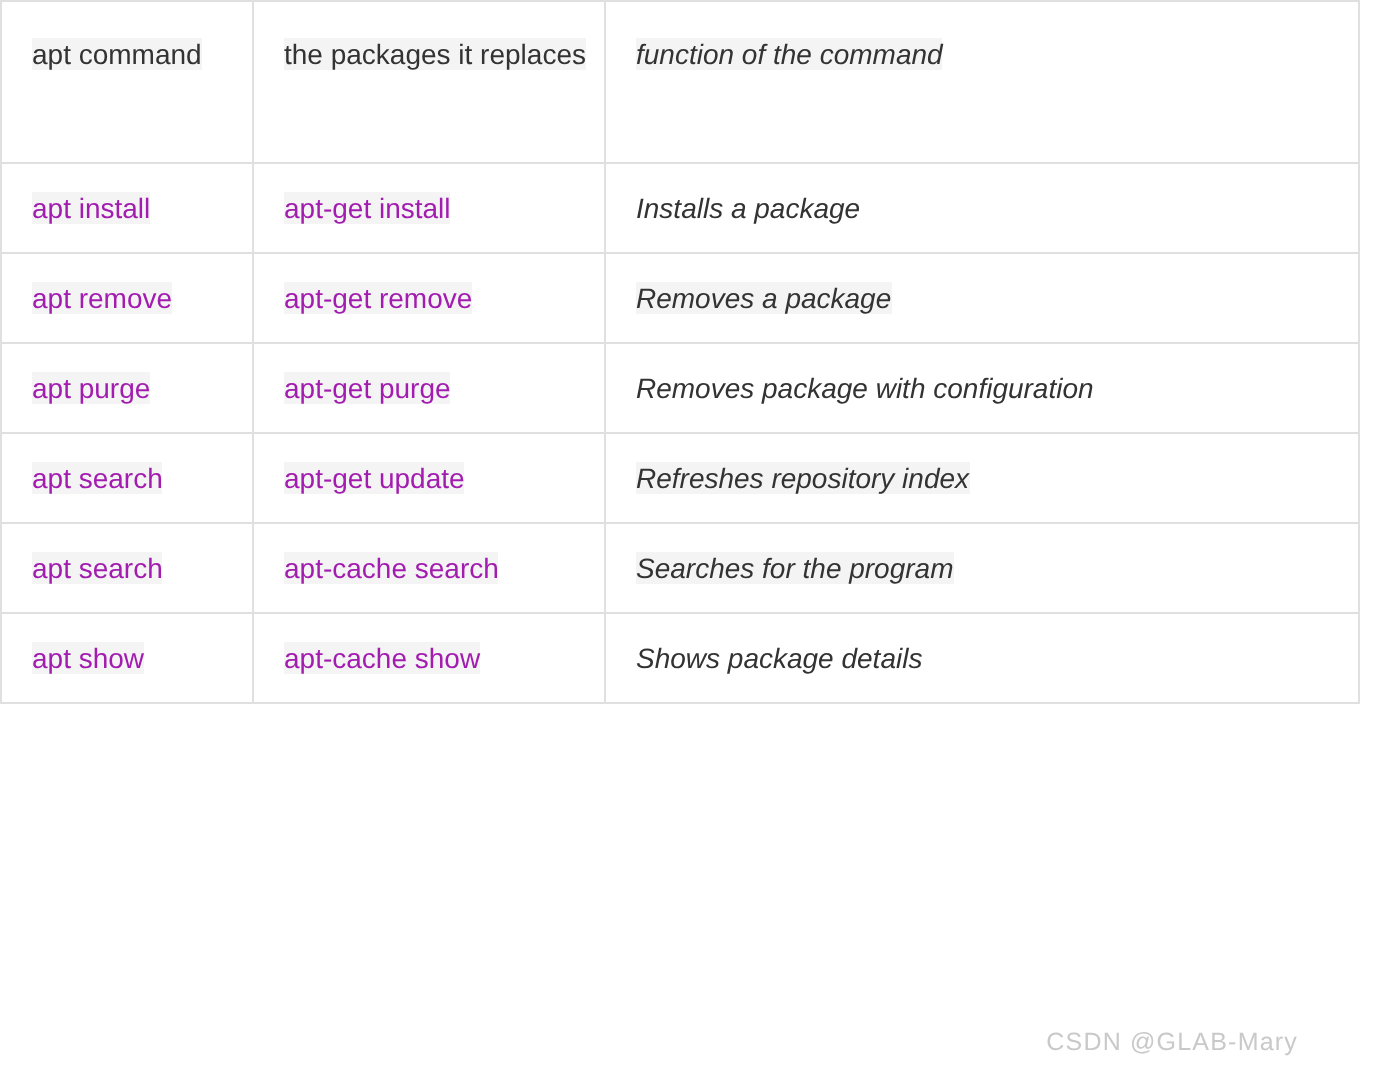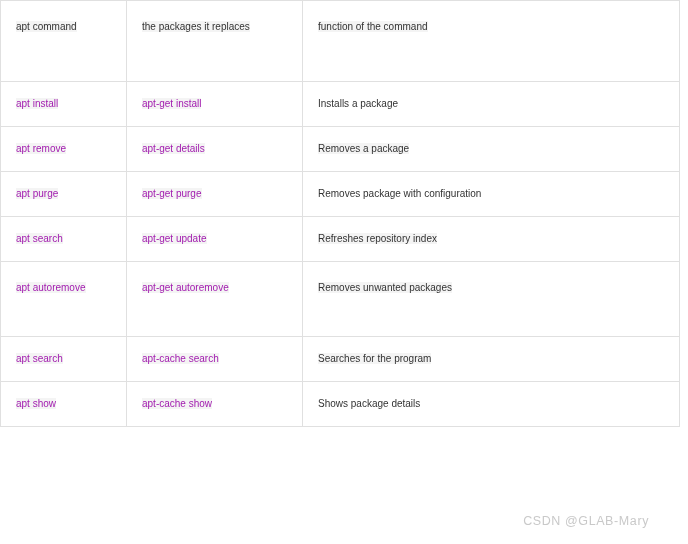--- a/index.html
+++ b/index.html
@@ -33,21 +33,21 @@
 
   table.apt-table col.c1 { width: 126px; }
   table.apt-table col.c2 { width: 176px; }
   table.apt-table col.c3 { width: 377px; }
 
   table.apt-table td {
     border-right: 1px solid #e0e0e0;
     border-bottom: 1px solid #e0e0e0;
     padding: 13px 0 13px 15px;
     vertical-align: top;
-    font-size: 10px;
+    font-size: 14px;
     line-height: 26px;
     font-weight: 400;
     color: #333333;
     box-sizing: border-box;
   }
 
   table.apt-table tr.header-row td {
     height: 81px;
   }
   table.apt-table tr.tall-row td {
@@ -59,20 +59,21 @@
     padding-bottom: 9px;
   }
 
   td.cmd-cell span.txt,
   td.repl-cell span.txt {
     color: #a21caf;
   }
 
   td.func-cell span.txt {
     color: #333333;
+    font-style: italic;
   }
 
   tr.header-row td span.txt {
     color: #333333;
   }
 
   span.txt {
     background-color: #f4f4f4;
     display: inline;
     box-decoration-break: clone;
@@ -115,42 +116,37 @@
       </tr>
 
       <tr class="normal-row">
         <td class="cmd-cell"><span class="txt">apt install</span></td>
         <td class="repl-cell"><span class="txt">apt-get install</span></td>
         <td class="func-cell"><span class="txt nohl">Installs a package</span></td>
       </tr>
 
       <tr class="normal-row">
         <td class="cmd-cell"><span class="txt">apt remove</span></td>
-        <td class="repl-cell"><span class="txt">apt-get details</span></td>
+        <td class="repl-cell"><span class="txt">apt-get remove</span></td>
         <td class="func-cell"><span class="txt">Removes a package</span></td>
       </tr>
 
       <tr class="normal-row">
         <td class="cmd-cell"><span class="txt">apt purge</span></td>
         <td class="repl-cell"><span class="txt">apt-get purge</span></td>
         <td class="func-cell"><span class="txt nohl">Removes package with configuration</span></td>
       </tr>
 
       <tr class="normal-row">
         <td class="cmd-cell"><span class="txt">apt search</span></td>
         <td class="repl-cell"><span class="txt">apt-get update</span></td>
         <td class="func-cell"><span class="txt">Refreshes repository index</span></td>
       </tr>
 
 
-      <tr class="tall-row">
-        <td class="cmd-cell"><span class="txt">apt autoremove</span></td>
-        <td class="repl-cell"><span class="txt">apt-get autoremove</span></td>
-        <td class="func-cell"><span class="txt">Removes unwanted packages</span></td>
-      </tr>
 
 
       <tr class="normal-row">
         <td class="cmd-cell"><span class="txt">apt search</span></td>
         <td class="repl-cell"><span class="txt">apt-cache search</span></td>
         <td class="func-cell"><span class="txt">Searches for the program</span></td>
       </tr>
 
       <tr class="normal-row">
         <td class="cmd-cell"><span class="txt">apt show</span></td>

